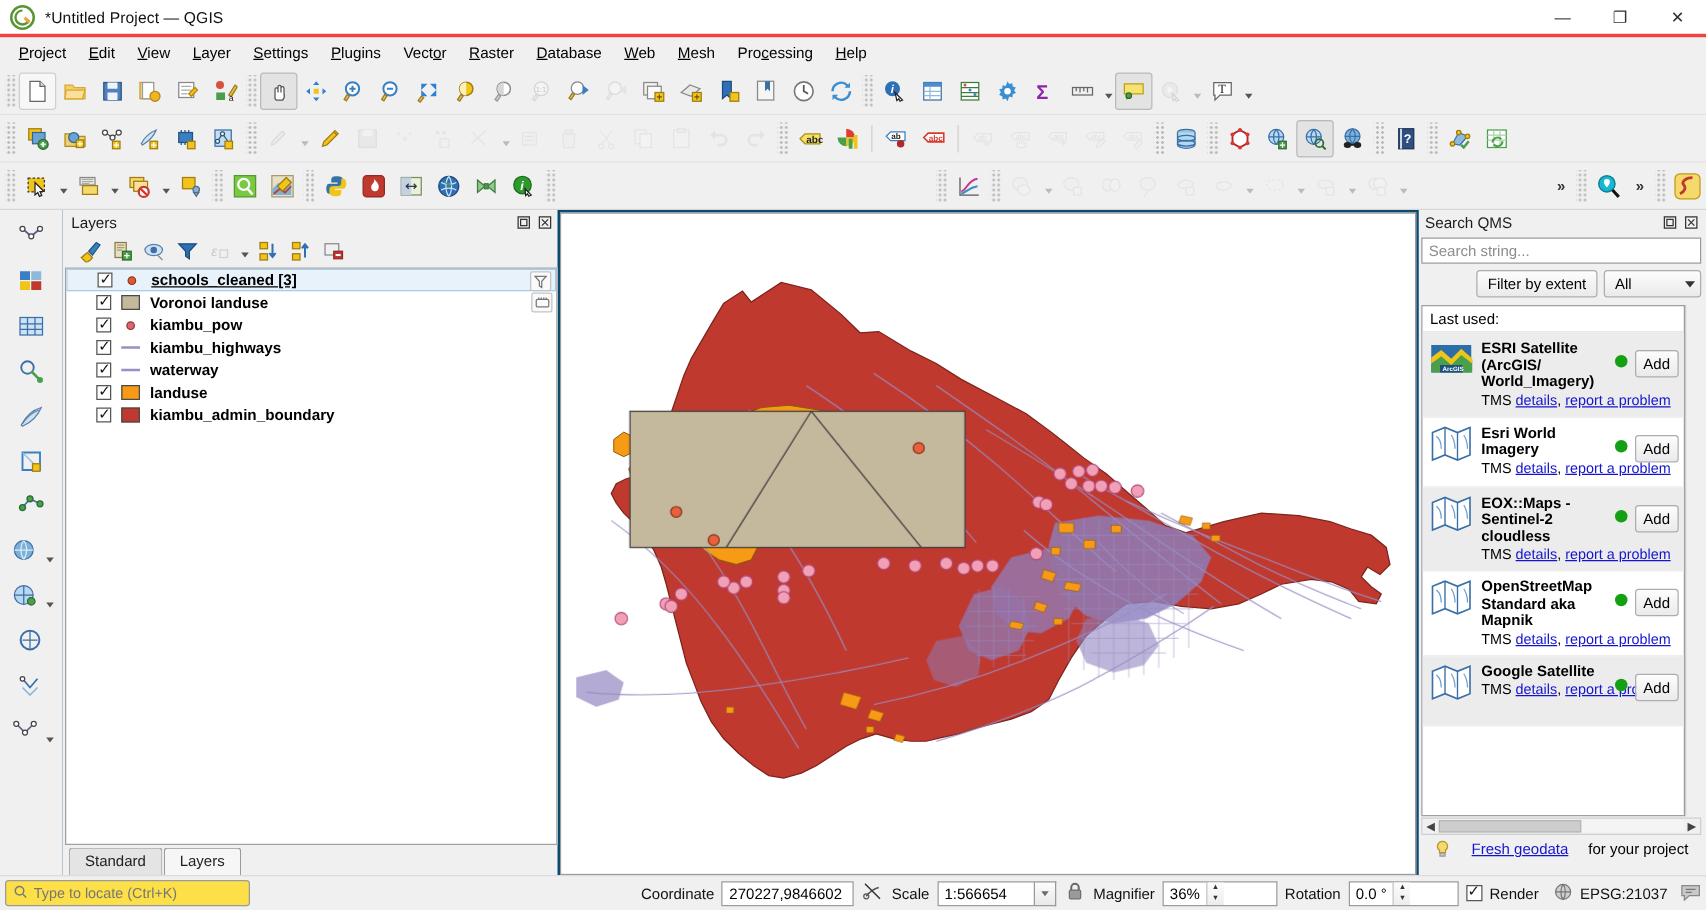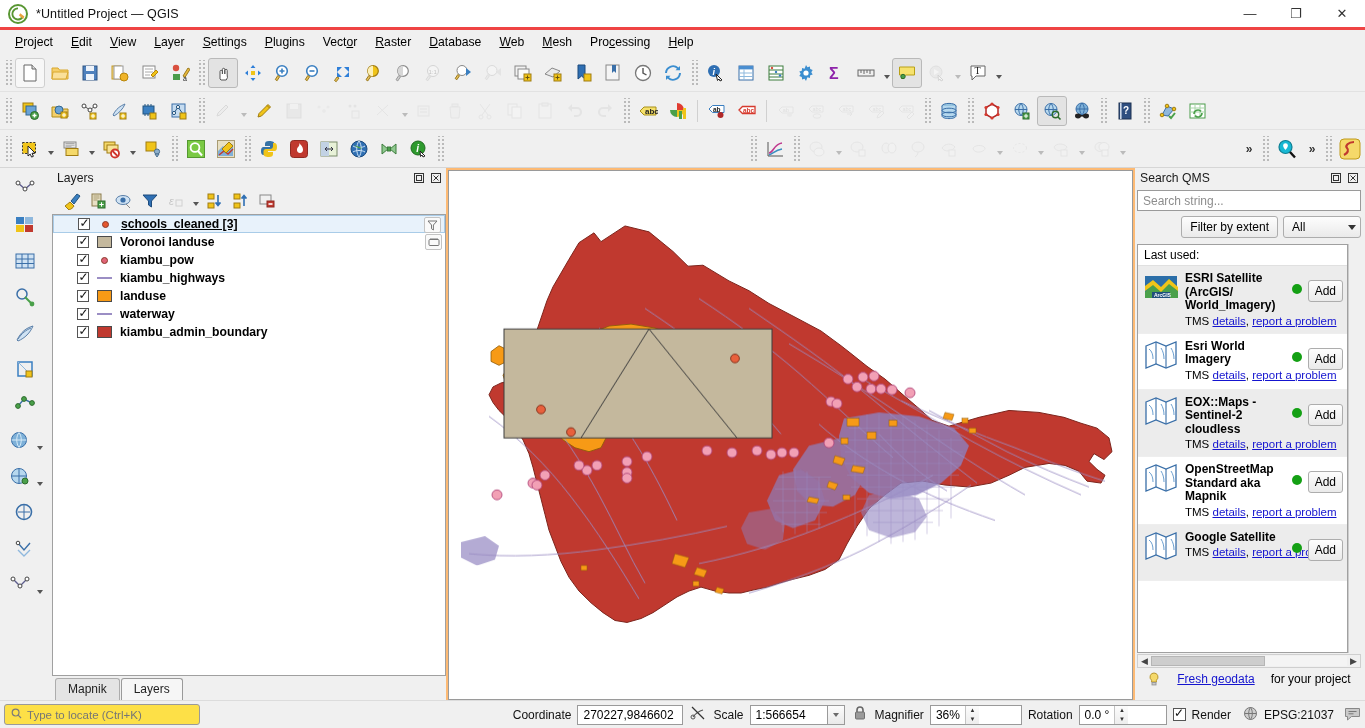--- a/index.html
+++ b/index.html
@@ -40,21 +40,21 @@
   .tb.active { background: #e3e3e3; border-color: #b9b9b9; }
   .tb svg { display: block; }
   .tb.dim { opacity: .32; }
   .caret { width: 11px; height: 30px; display: flex; align-items: flex-end; justify-content: center; padding-bottom: 9px; flex: none; }
   .caret:after { content: ""; border-left: 3.5px solid transparent; border-right: 3.5px solid transparent; border-top: 4px solid #555; }
   .caret.dim:after { border-top-color: #bbb; }
   .sep { width: 1px; height: 22px; background: #d0d0d0; margin: 0 4px; flex: none; }
   .chev { width: 20px; height: 30px; display: flex; align-items: center; justify-content: center; font-size: 12px; color: #333; font-weight: bold; flex: none; }
 
   
-  .body { flex: 1; display: flex; min-height: 0; background: #fdba74; }
+  .body { flex: 1; display: flex; min-height: 0; background: #0c4a6e; }
 
   
   .lefttools { width: 50px; background: #f0f0f0; display: flex; flex-direction: column; align-items: center; padding-top: 6px; flex: none; }
   .lefttools .tb { margin-bottom: 6px; }
   .lefttools .row { display: flex; align-items: center; }
 
   
   .panel { background: #f0f0f0; display: flex; flex-direction: column; }
   .panel-title { height: 20px; display: flex; align-items: center; padding: 0 3px 0 5px; font-size: 12.2px; color: #1b1b1b; }
   .panel-title .ptxt { flex: 1; }
@@ -1043,42 +1043,42 @@
           <div class="layer-row">
             <div class="layer-chk"></div>
             <div class="layer-sym">
               <div class="sym-line" style="background: rgb(155, 142, 196);"></div>
             </div>
             <span class="layer-name">kiambu_highways</span>
           </div>
           <div class="layer-row">
             <div class="layer-chk"></div>
             <div class="layer-sym">
+              <div class="sym-line" style="background: rgb(155, 142, 196);"></div>
+            </div>
+            <span class="layer-name">waterway</span>
+          </div>
+          <div class="layer-row">
+            <div class="layer-chk"></div>
+            <div class="layer-sym">
               <div class="sym-poly" style="background: rgb(247, 154, 22);"></div>
             </div>
             <span class="layer-name">landuse</span>
-          </div>
-          <div class="layer-row">
-            <div class="layer-chk"></div>
-            <div class="layer-sym">
-              <div class="sym-line" style="background: rgb(155, 142, 196);"></div>
-            </div>
-            <span class="layer-name">waterway</span>
           </div>
           <div class="layer-row">
             <div class="layer-chk"></div>
             <div class="layer-sym">
               <div class="sym-poly" style="background: rgb(192, 57, 47);"></div>
             </div>
             <span class="layer-name">kiambu_admin_boundary</span>
           </div>
         </div>
 
       <div class="panel-tabs" id="panel-tabs">
-          <div class="ptab">Mapnik</div>
+          <div class="ptab">Standard</div>
           <div class="ptab active">Layers</div>
         </div>
     </div>
 
     <div class="map-wrap">
       <div class="map-canvas">
         <svg width="100%" height="100%" viewBox="0 0 683 538" preserveAspectRatio="none">
           <rect x="0" y="0" width="683" height="538" fill="#ffffff"></rect>
 
           <path d="M130 73 L145 63 L152 72 L176 56 L200 62 L224 82 L239 97 L254 96 L280 112 L300 122 L320 135 L348 150 L372 163 L392 178 L402 186 L418 199 L436 212 L454 228 L470 242 L483 254 L500 260 L530 251 L560 244 L590 246 L615 251 L632 257 L648 262 L660 272 L663 286 L655 294 L645 288 L640 296 L648 304 L656 310 L652 318 L638 316 L630 306 L616 300 L600 298 L576 302 L560 310 L542 318 L520 322 L496 320 L474 316 L452 318 L436 330 L420 344 L408 362 L398 380 L390 396 L376 406 L360 412 L344 416 L330 420 L318 424 L304 427 L292 430 L280 430 L266 428 L252 424 L240 428 L228 434 L216 442 L204 450 L192 456 L178 460 L166 458 L154 450 L142 440 L130 428 L120 414 L112 398 L106 382 L100 366 L96 350 L92 334 L88 318 L84 302 L80 288 L74 274 L66 262 L58 252 L50 244 L44 236 L40 228 L44 220 L52 216 L60 214 L68 210 L74 202 L78 192 L82 180 L86 168 L90 156 L94 144 L98 132 L104 118 L112 104 L120 90 Z" fill="#c0392f" stroke="#7b241c" stroke-width="1"></path>

